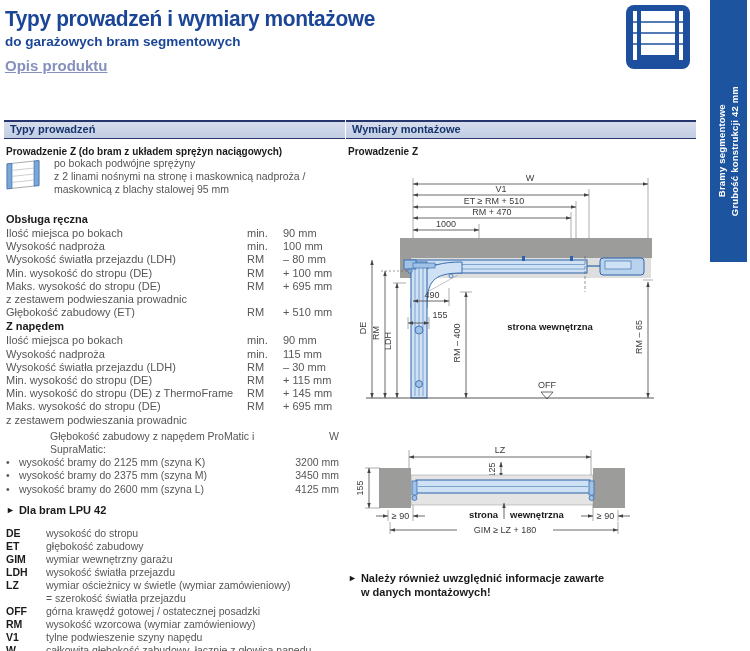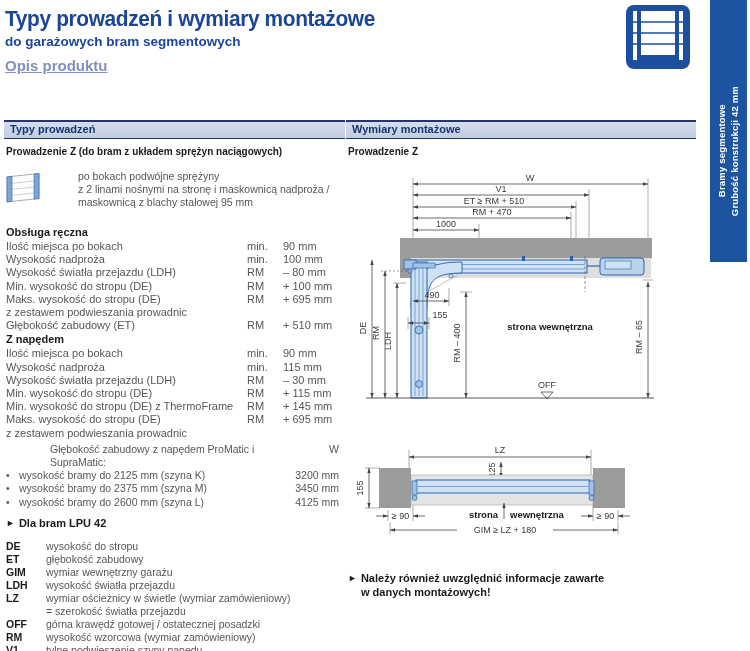--- a/index.html
+++ b/index.html
@@ -17,21 +17,21 @@
   .side-tab-text{writing-mode:vertical-rl;transform:rotate(180deg);color:#fff;font-weight:bold;
                  font-size:9.5px;line-height:1.35;text-align:center;letter-spacing:.2px;margin-top:40px;}
   .side-tab-text span{display:block;}
   
   .col-left{position:absolute;left:4px;top:120px;width:341px;}
   .col-right{position:absolute;left:346px;top:120px;width:350px;height:473px;}
   .section-bar{height:15px;background:linear-gradient(#d6ddec,#c2cde3);border-top:2px solid #26366c;
                border-bottom:1px solid #26366c;color:#17356d;font-size:11px;font-weight:bold;
                padding:1px 0 0 6px;box-sizing:content-box;}
   .sub-heading{margin:7px 0 0 2px;font-size:10px;font-weight:bold;color:#1a1a1a;}
-  .intro{display:flex;margin-top:13px;gap:24px;}
+  .intro{display:flex;margin-top:0;}
   .intro-text{margin-left:10px;font-size:10.5px;line-height:12.8px;color:#565655;}
   .tbl-heading{margin:12px 0 0 2px;font-size:11px;font-weight:bold;color:#1a1a1a;line-height:13px;}
   .tbl-heading.tight{margin-top:1px;}
   .dim-table{display:grid;grid-template-columns:1fr 36px 56px;font-size:11px;line-height:13.2px;
              color:#565655;margin:1px 6px 0 2px;}
   .dim-table .val{text-align:left;}
   .dim-table .cont{grid-column:1 / -1;}
   .depth{display:grid;grid-template-columns:13px 1fr 60px;font-size:10.5px;line-height:13.2px;
          color:#565655;margin:3px 6px 0 2px;}
   .depth .dh{grid-column:1 / 3;margin-left:44px;}

